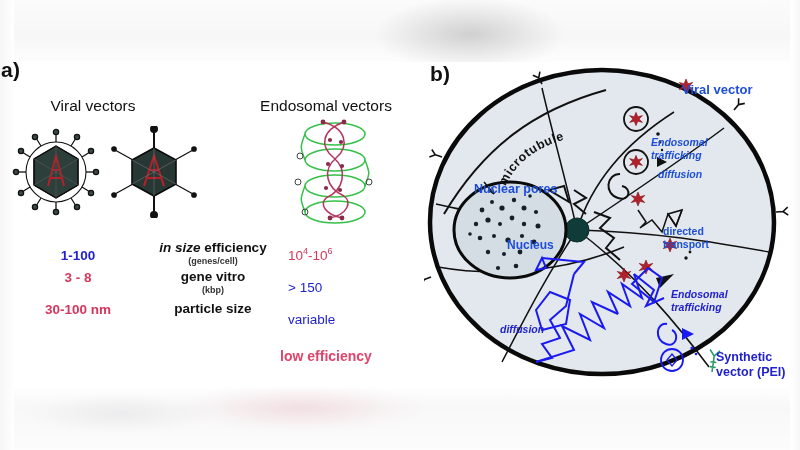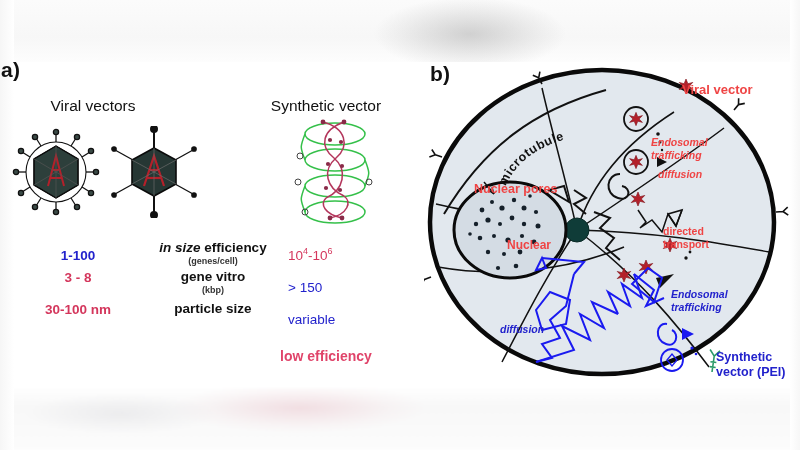--- a/index.html
+++ b/index.html
@@ -62,21 +62,21 @@
     font-weight:bold;font-size:14px;color:#e0446a;}
 
   
   .icon-svg{position:absolute;}
   #virus-env{left:12px;top:128px;}
   #virus-adeno{left:108px;top:126px;}
   #dna-helix{left:286px;top:112px;}
 
   
   #cell-wrap{position:absolute;left:424px;top:62px;}
-  .b-txt{position:absolute;white-space:nowrap;color:#ef4444;}
+  .b-txt{position:absolute;white-space:nowrap;color:#1d4ed8;}
   #t-viral-vector{left:682px;top:82px;font-weight:bold;font-size:13px;}
   #t-nuclear-pores{left:474px;top:182px;font-weight:bold;font-size:12.5px;}
   #t-nucleus{left:507px;top:238px;font-weight:bold;font-size:12px;}
   #t-endo1{left:651px;top:136px;font-style:italic;font-weight:bold;font-size:10.5px;line-height:12.5px;}
   #t-diffusion1{left:658px;top:168px;font-style:italic;font-weight:bold;font-size:10.5px;}
   #t-directed{left:663px;top:225px;font-weight:bold;font-size:10.5px;line-height:12.5px;}
   #t-endo2{left:671px;top:288px;font-style:italic;font-weight:bold;font-size:10.5px;line-height:12.5px;color:#2222cc;}
   #t-diffusion2{left:500px;top:323px;font-style:italic;font-weight:bold;font-size:10.5px;color:#2222cc;}
   #t-synth-vec{left:716px;top:350px;font-weight:bold;font-size:12.5px;color:#2222cc;line-height:15px;}
   #t-microtubule{position:absolute;left:500px;top:128px;width:130px;height:70px;}
@@ -88,21 +88,21 @@
 <div id="stage">
 
   <div class="backdrop bd-top"></div>
   <div class="backdrop bd-bottom"></div>
   <div class="bd-left"></div>
   <div class="bd-right"></div>
 
   <div class="panel-label" id="lbl-a">a)</div>
 
   <div class="col-head" id="head-viral">Viral vectors</div>
-  <div class="col-head" id="head-synth">Synthetic vector</div>
+  <div class="col-head" id="head-synth">Endosomal vectors</div>
 
   <svg class="icon-svg" id="virus-env" width="88" height="88" viewBox="0 0 88 88">
     <g stroke="#111" stroke-width="1.1" fill="none">
       <circle cx="44" cy="44" r="30"></circle>
       <g id="spikes">
         <g stroke-width="1.3">
           <line x1="44" y1="14" x2="44" y2="5"></line>
             <circle cx="44" cy="4" r="2.6" fill="#3a4a46"></circle>
           <line x1="59" y1="18" x2="64" y2="10"></line>
             <circle cx="65" cy="9" r="2.6" fill="#3a4a46"></circle>
@@ -395,21 +395,21 @@
   </svg>
 
   <svg id="t-microtubule" viewBox="0 0 130 70">
     <path id="mtpath" d="M4,62 C18,26 54,6 118,4" fill="none" stroke="none"></path>
     <text><textPath href="#mtpath" startOffset="4">microtubule</textPath></text>
   </svg>
 
   <div class="b-txt" id="t-viral-vector">Viral vector</div>
 
   <div class="b-txt" id="t-nuclear-pores">Nuclear pores</div>
-  <div class="b-txt" id="t-nucleus">Nuclear</div>
+  <div class="b-txt" id="t-nucleus">Nucleus</div>
 
   <div class="b-txt" id="t-endo1">
     <span>Endosomal</span><br>
     <span>trafficking</span>
   </div>
 
   <div class="b-txt" id="t-diffusion1">diffusion</div>
 
   <div class="b-txt" id="t-directed">
     <span>directed</span><br>

